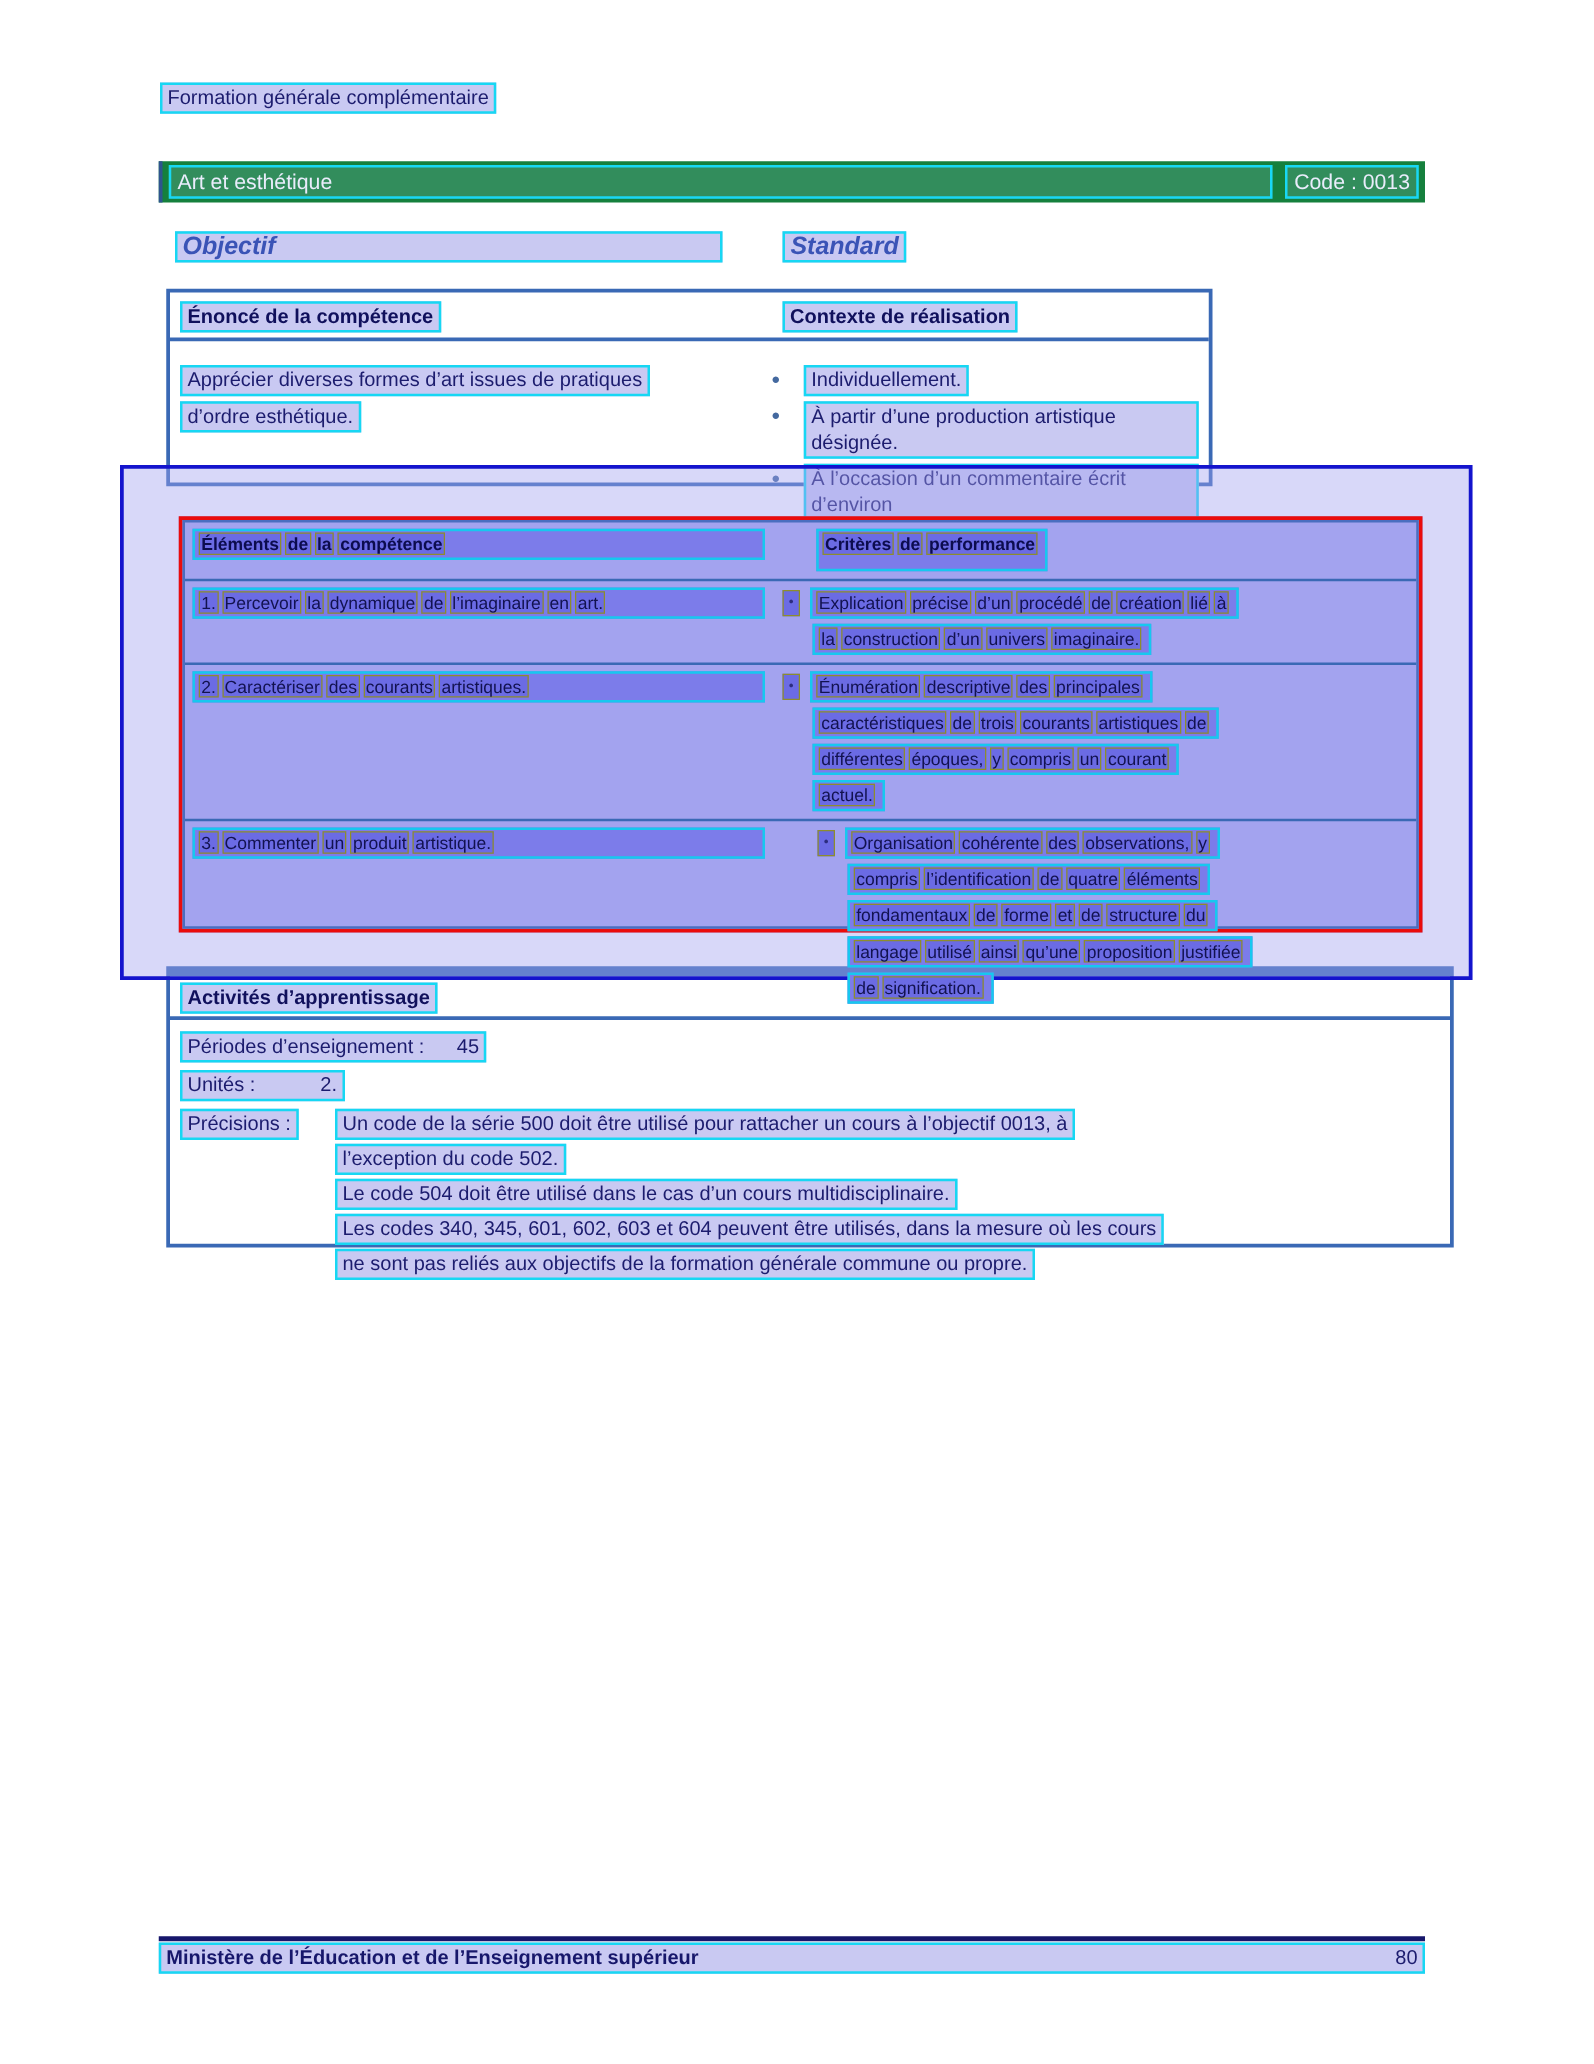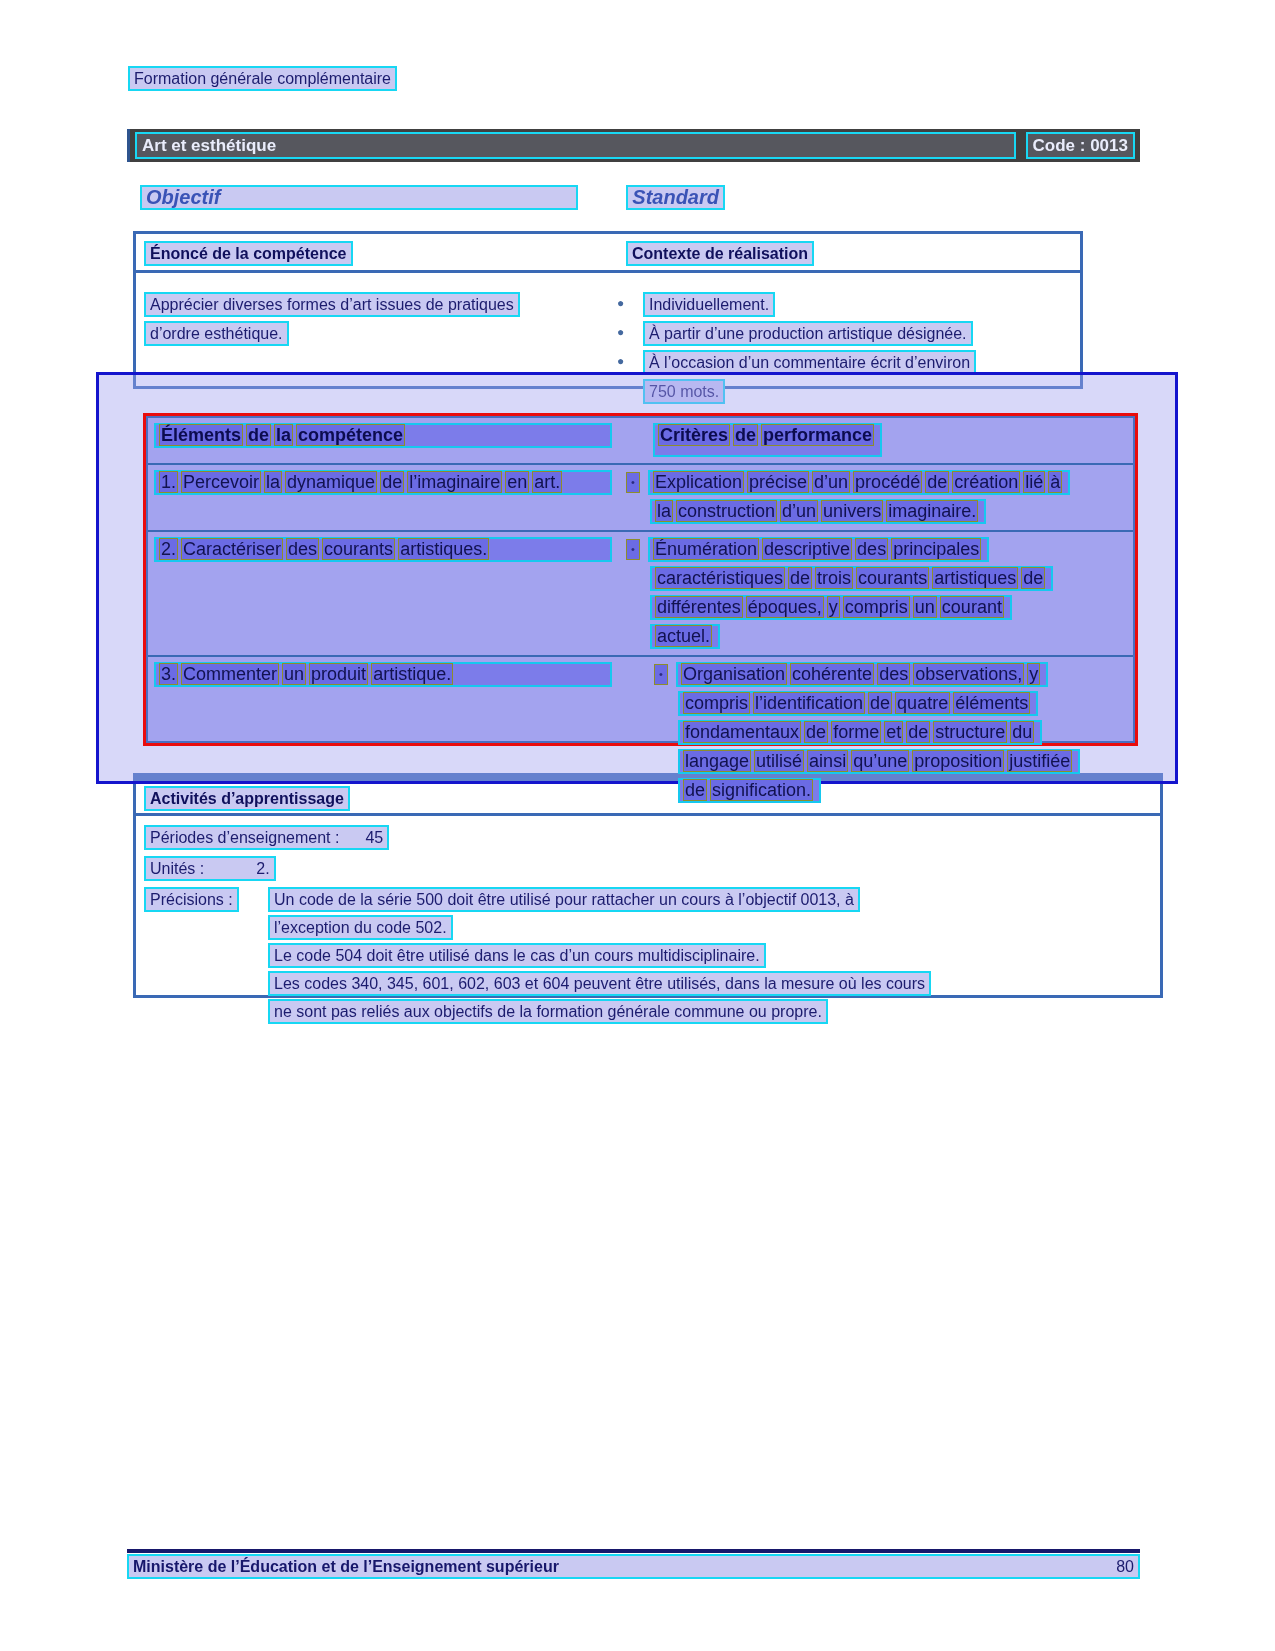--- a/index.html
+++ b/index.html
@@ -4,47 +4,47 @@
 <style>
   html,body{margin:0;padding:0;background:#ffffff;}
   body{width:1275px;height:1651px;position:relative;overflow:hidden;
        font-family:"Liberation Sans","DejaVu Sans",sans-serif;color:#1c1c6e;}
   .abs{position:absolute;box-sizing:border-box;}
   
   .hl{display:inline-block;background:#c9c9f2;border:2px solid #17d7f3;
       padding:0 4px;line-height:21px;font-size:16px;vertical-align:top;}
   .bold{font-weight:bold;color:#10105c;}
   
-  #titlebar{left:127px;top:129px;width:1013px;height:33px;background:#404040;
-            border-left:3px solid #2f5globalcs;display:flex;align-items:center;padding:0 5px;font-weight:bold;}
+  #titlebar{left:127px;top:129px;width:1013px;height:33px;background:#15803d;
+            border-left:3px solid #2f5globalcs;display:flex;align-items:center;padding:0 5px;}
   #titlebar{border-left:3px solid #2e548e;}
   .bar-hl{border:2px solid #18d8f4;background:rgba(205,210,252,0.16);color:#e9ecfb;
           font-size:17px;padding:1px 5px;line-height:21px;}
   
   .big-head{font-size:20px;font-weight:bold;font-style:italic;color:#3a53b6;}
   
-  #table1{left:133px;top:231px;width:950px;height:158px;border:3px solid #3a69b5;background:#ffffff;}
+  #table1{left:133px;top:231px;width:837px;height:158px;border:3px solid #3a69b5;background:#ffffff;}
   .t1-header{display:grid;grid-template-columns:473px 1fr;padding:7px 8px 4px 8px;
              border-bottom:3px solid #3a69b5;}
   .t1-body{display:grid;grid-template-columns:473px 1fr;padding:19px 8px 0 8px;}
   .stack .hl{display:table;margin-bottom:4px;}
   .brow{display:flex;margin-bottom:4px;}
   .dot{width:26px;color:#44699f;font-size:12px;line-height:22px;flex:none;}
   .wrapline{margin-left:26px;}
   
   #overlay{left:96px;top:372px;width:1082px;height:412px;
            background:rgba(162,162,240,0.42);border:3px solid #1414cd;}
   
   #etable{left:44px;top:38px;width:995px;height:333px;border:3px solid #ea0c0c;background:#a3a3ef;}
   .et-inner{border:2px solid #4a6ec0;height:100%;box-sizing:border-box;}
   .et-row{display:grid;grid-template-columns:455px 1fr;padding:5px 6px 2px 6px;
           border-bottom:2px solid #3a69b5;}
   .et-row:last-child{border-bottom:none;}
   .line{display:inline-block;background:#7c7cea;border:2px solid #16c8ef;
-        padding:1px 3px;line-height:19px;font-size:18px;color:#12124f;
+        padding:1px 3px;line-height:19px;font-size:14px;color:#12124f;
         margin-bottom:4px;vertical-align:top;}
   .line-fixed{width:448px;}
   .w{background:#6b6be4;border:1px solid #8d8d2c;padding:0 1px;margin-right:3px;color:#12124f;}
   .et-bold .w{font-weight:bold;color:#0c0c4e;}
   .crow{display:flex;margin-left:17px;}
   .ebullet{flex:none;background:#6b6be4;border:1px solid #8d8d2c;color:#2c2c80;
            font-size:11px;line-height:19px;width:12px;text-align:center;margin:2px 8px 0 0;height:19px;}
   .cont{margin-left:41px;}
   .cstack{display:flex;flex-direction:column;align-items:flex-start;}
   

